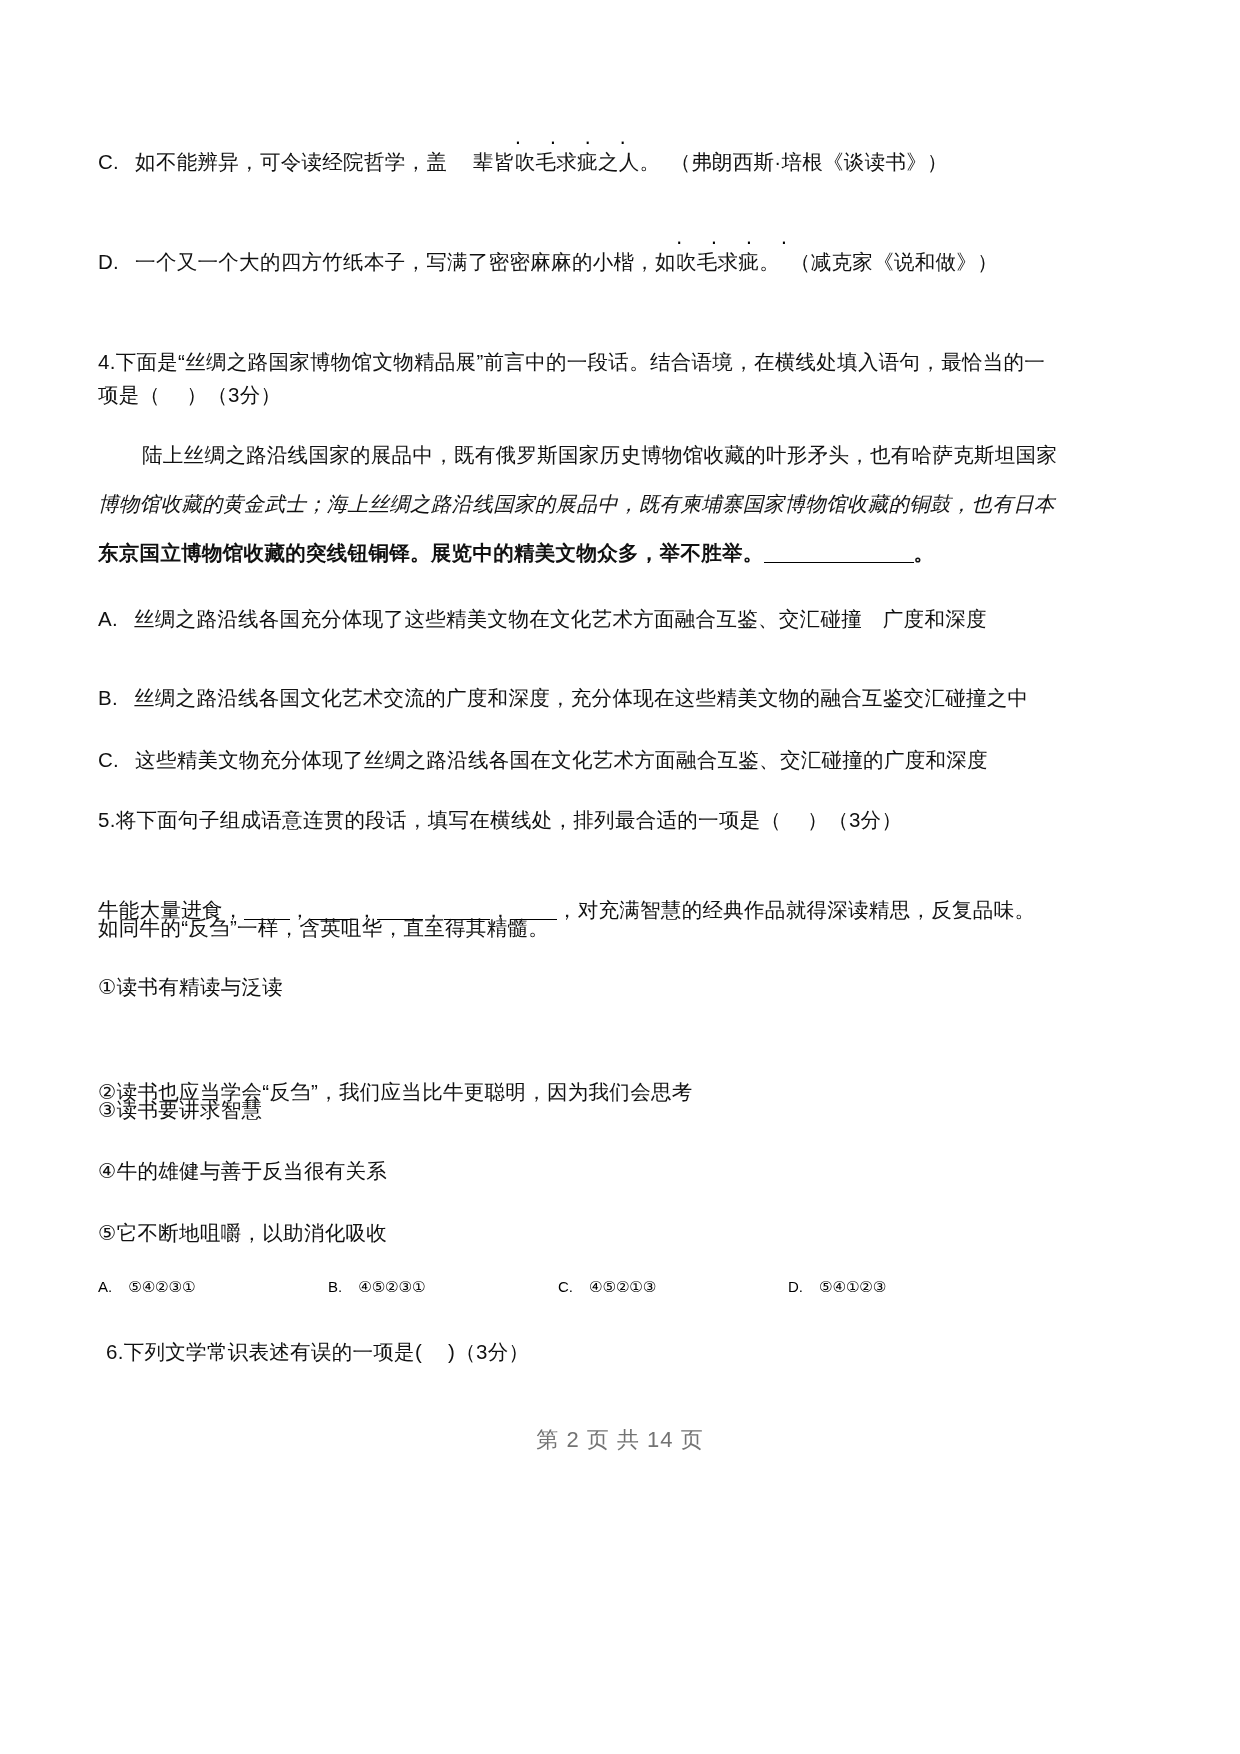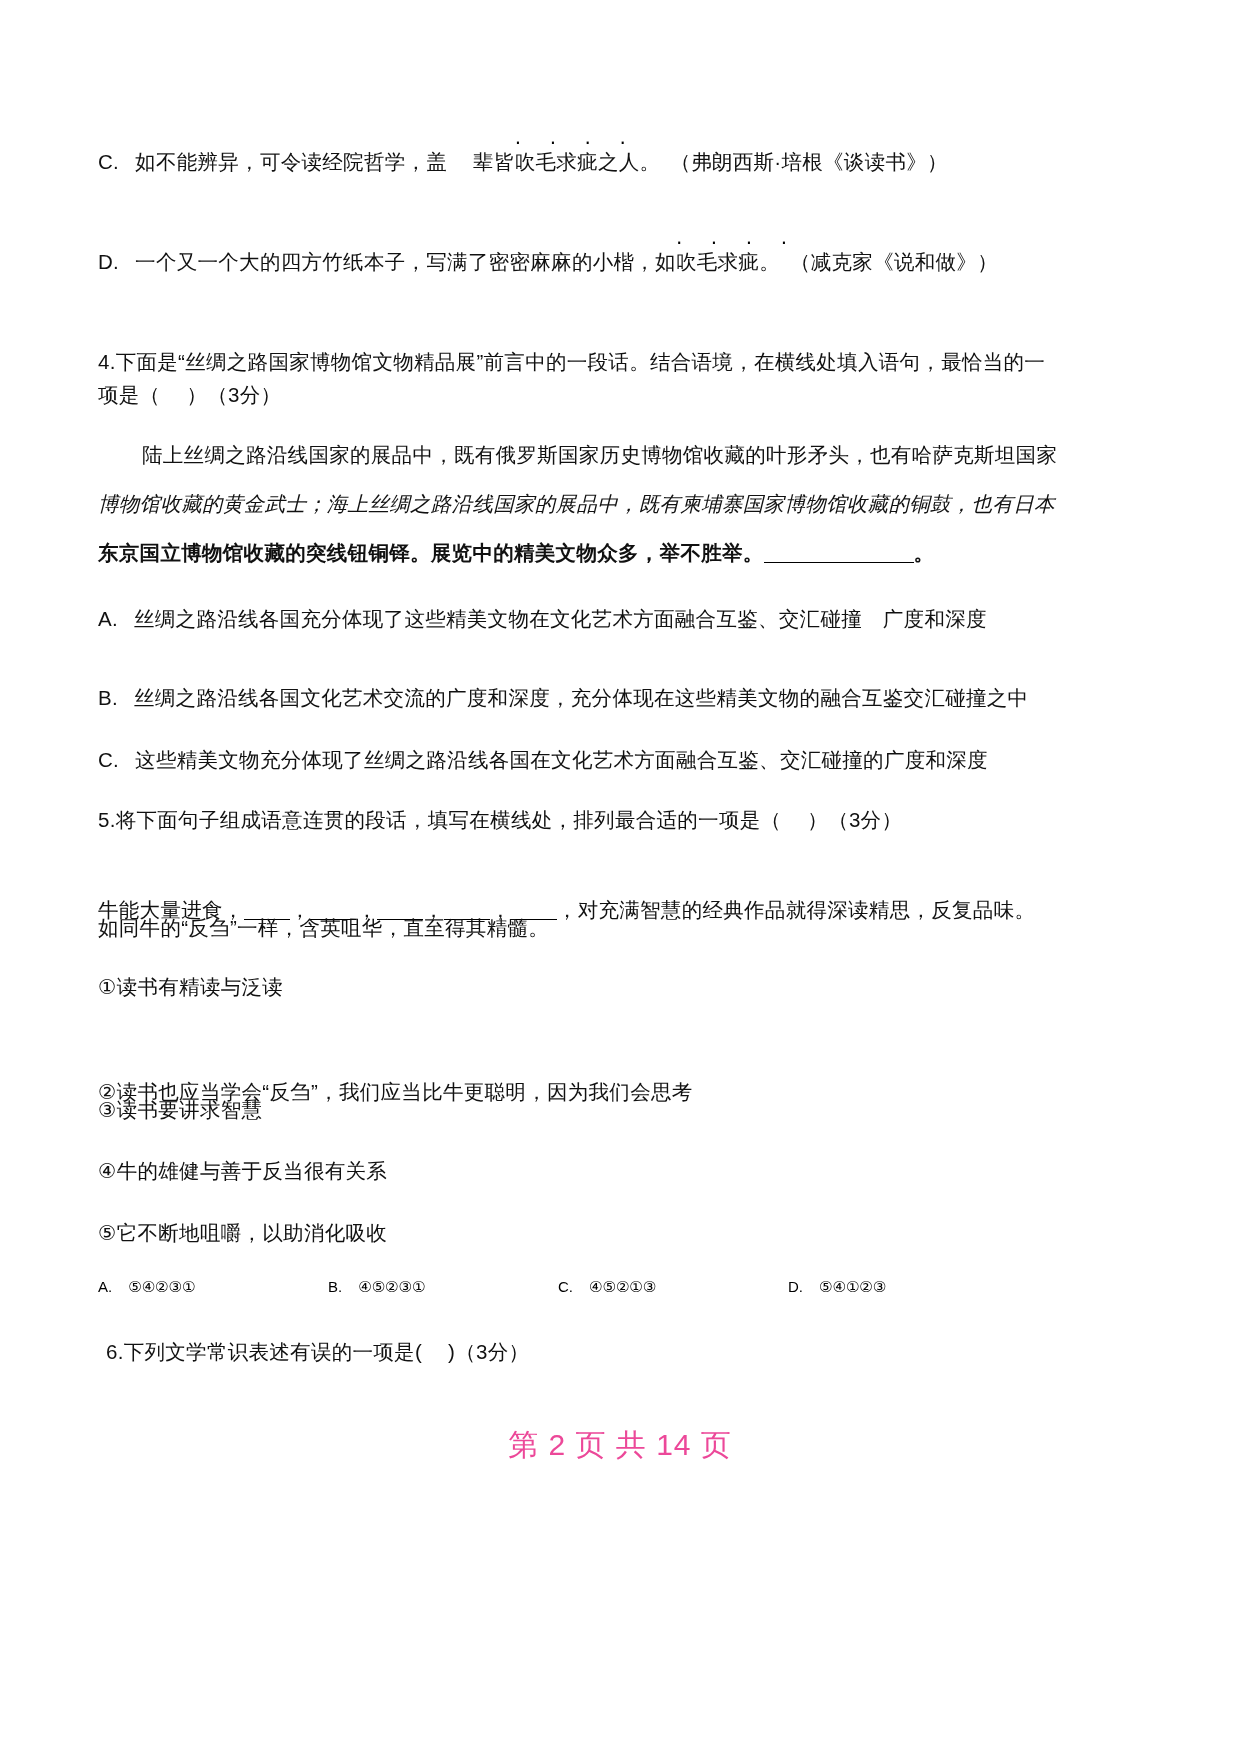--- a/index.html
+++ b/index.html
@@ -86,23 +86,23 @@
   }
   .ans-item { width: 230px; }
   .ans-item:last-child { width: auto; }
   .indent2 { display: inline-block; width: 44px; }
   .footer {
     position: absolute;
     left: 0;
     right: 0;
     top: 1425px;
     text-align: center;
-    font-size: 30px;
+    font-size: 22px;
     letter-spacing: 1px;
-    color: #ec4899;
+    color: #737373;
   }
   .cite-sp { display: inline-block; width: 10px; }
   .gapsm { display: inline-block; width: 16px; }
 </style>
 </head>
 <body>
 
 <div class="page">
   <div class="content">
 

